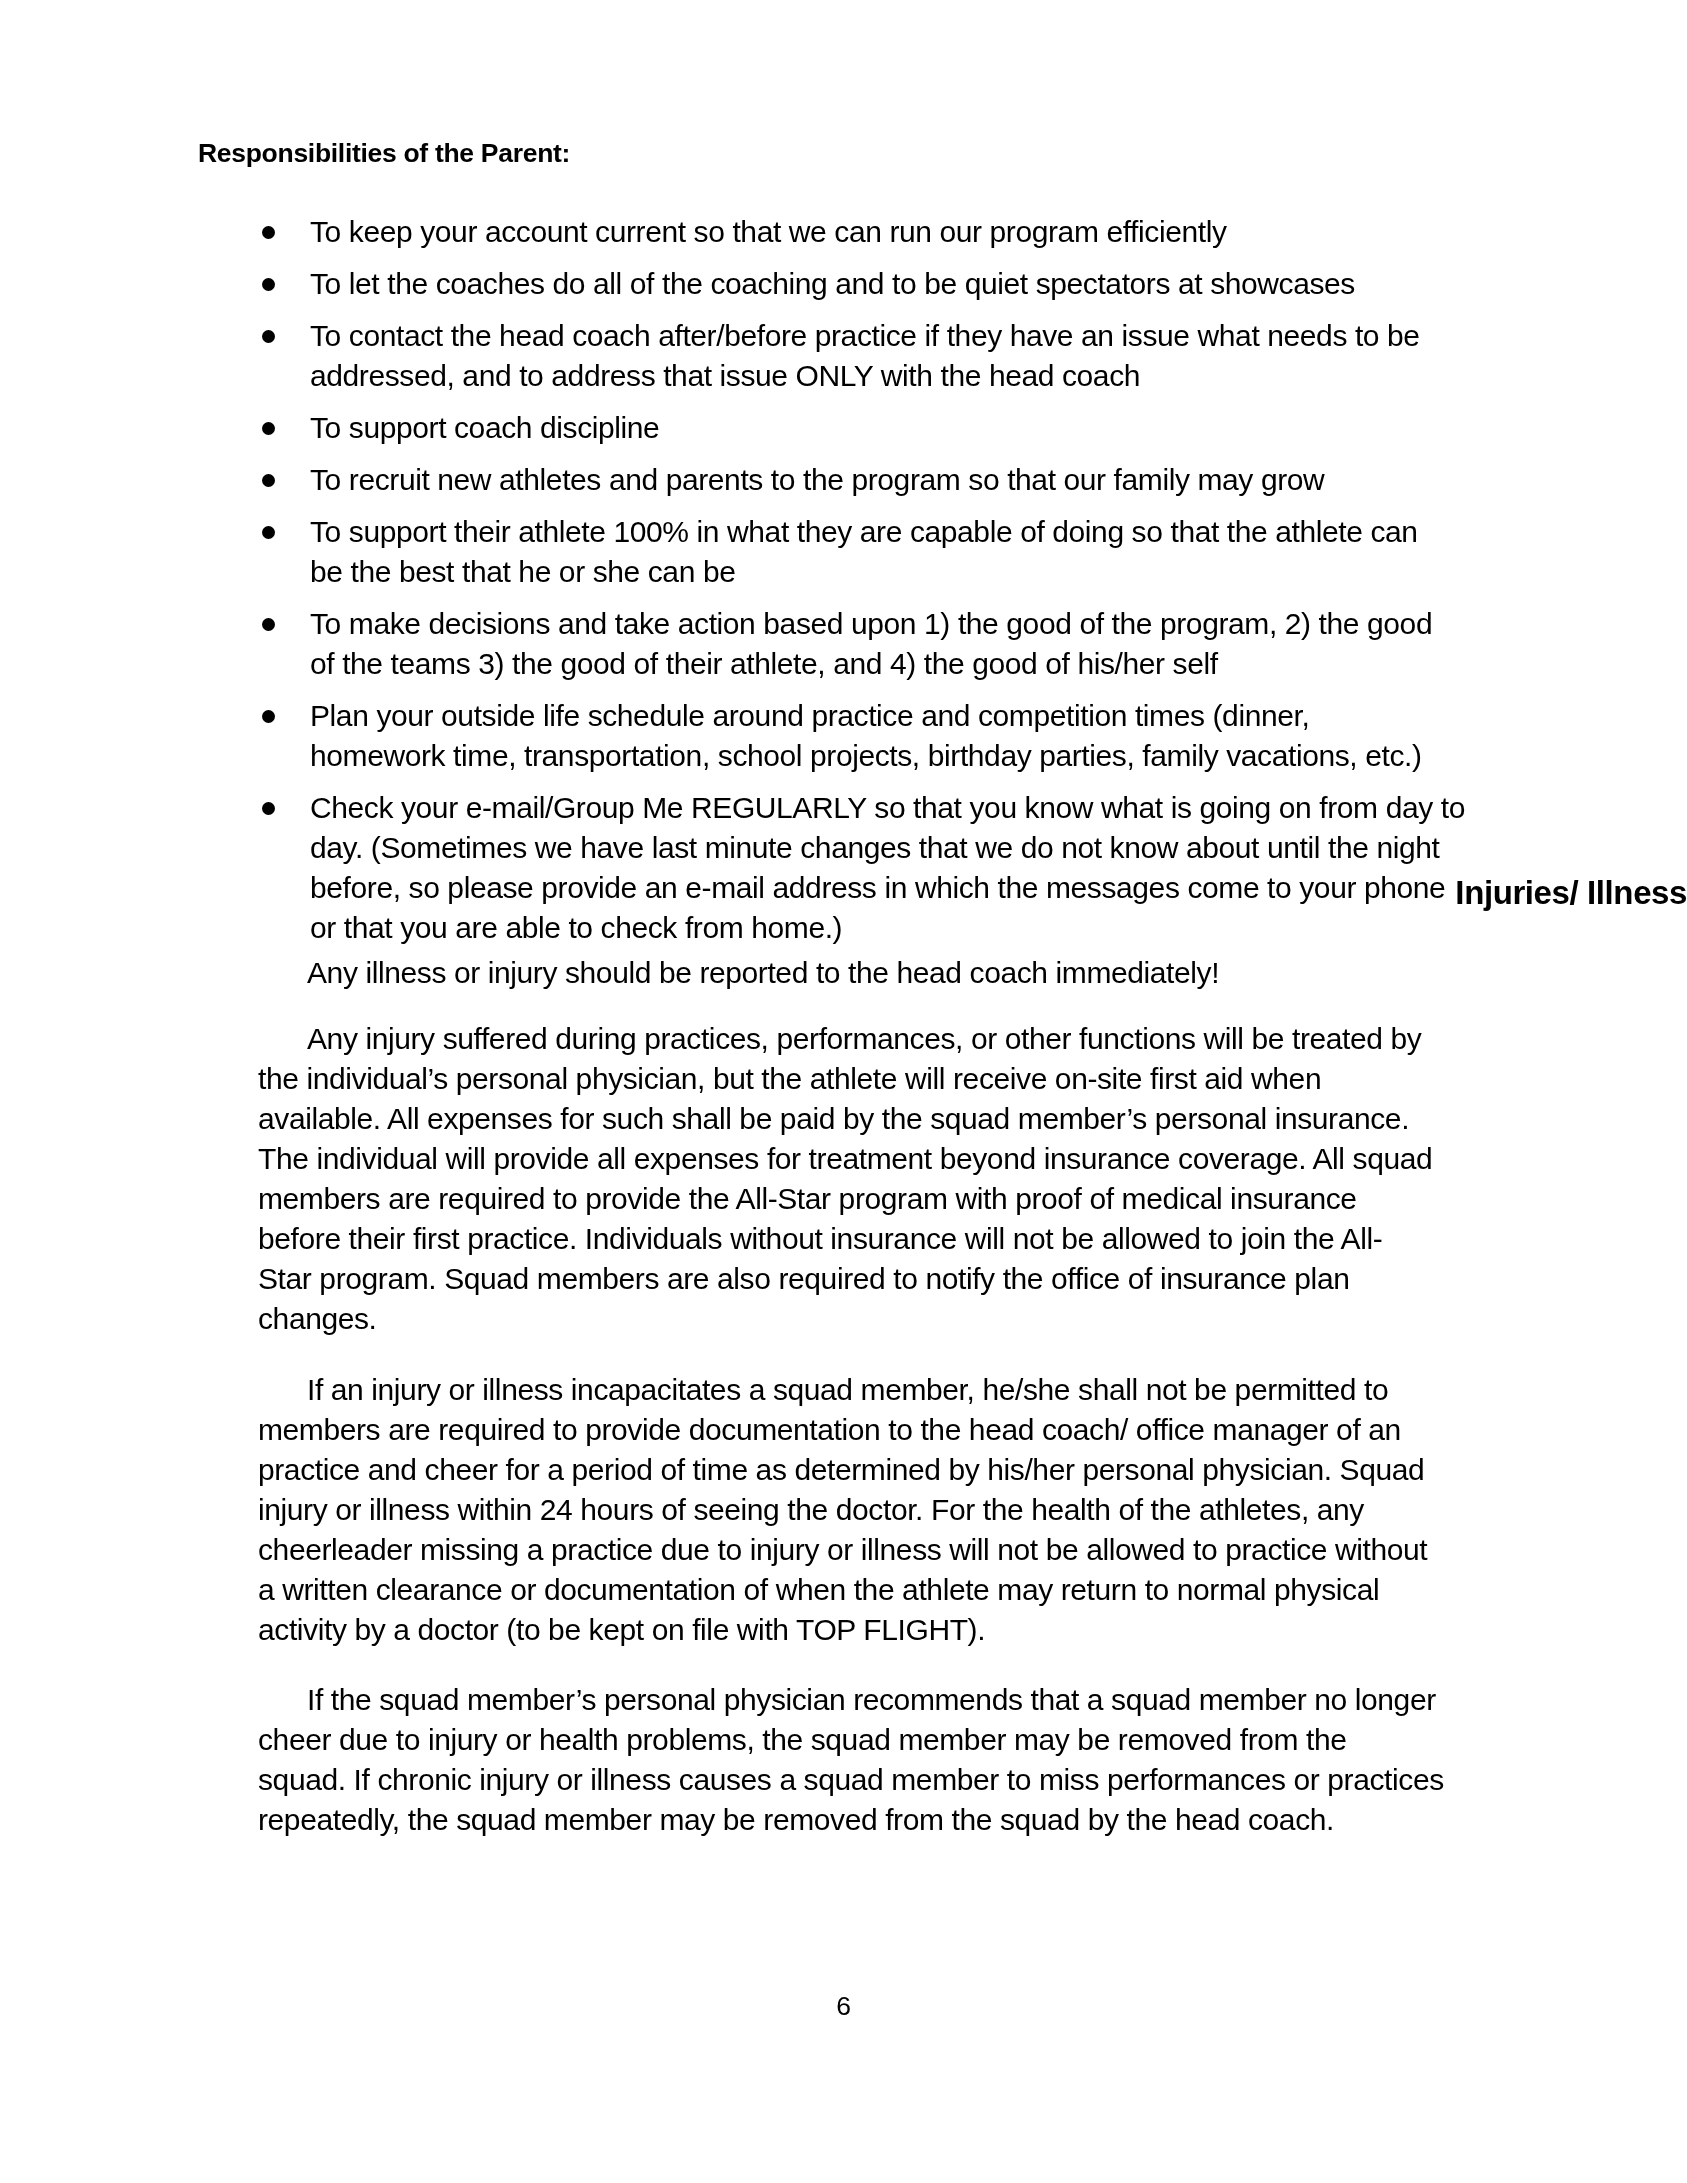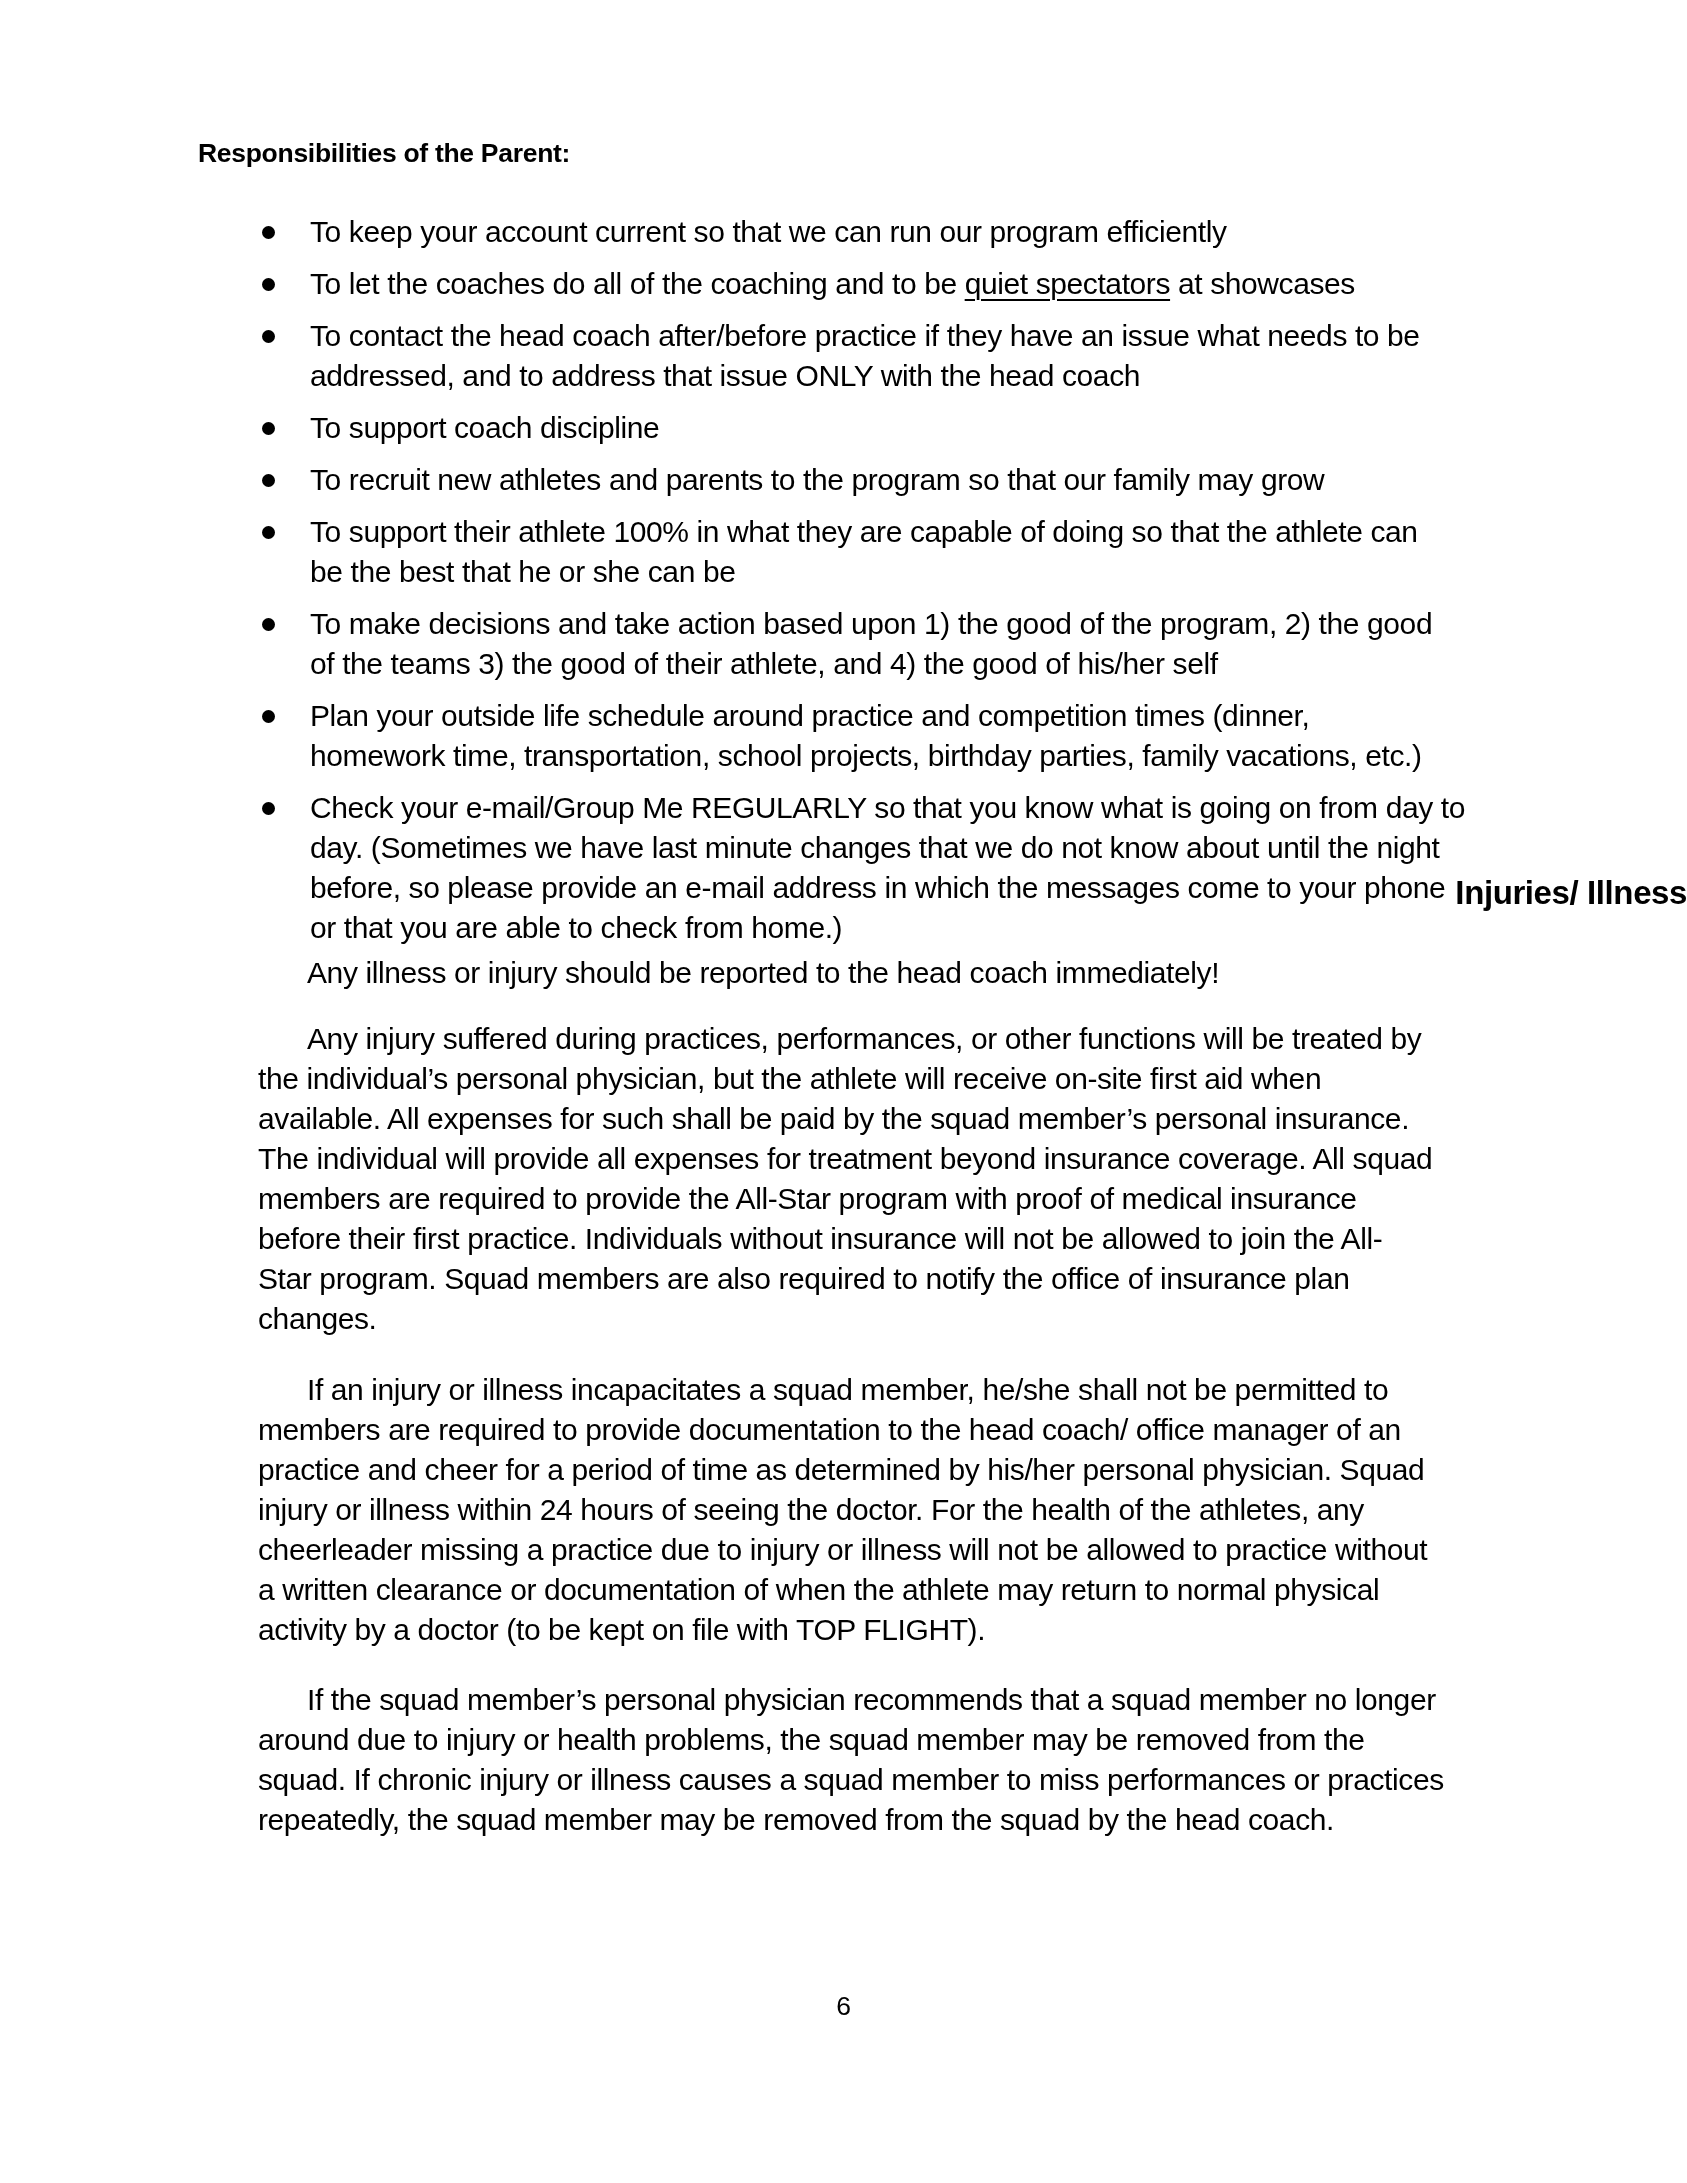--- a/index.html
+++ b/index.html
@@ -17,21 +17,21 @@
     .bullets {
       position: absolute; left: 249px; top: 200px; width: 1244px;
       margin: 0; padding: 0; list-style: none;
       font-size: 30px; line-height: 40px; letter-spacing: -0.4px;
     }
     .bullets li { position: relative; padding-left: 49px; margin: 12px; }
     .bullets li .dot {
       position: absolute; left: 1.3px; top: 14px; width: 13.2px; height: 13.2px;
       border-radius: 50%; background: #000;
     }
-    .underline { text-decoration: underline; text-underline-offset: 5.3px; text-decoration-thickness: 2px; }
+    .underline { text-underline-offset: 5.3px; text-decoration-thickness: 2px; }
     .heading {
       position: absolute; left: 0; width: 1687px; top: 872px; text-align: right;
       font-size: 33px; font-weight: bold; margin: 0; line-height: 42px;
       letter-spacing: -0.4px;
     }
     .body-text {
       position: absolute; left: 249px; width: 1257px; margin: 9px;
       font-size: 30px; line-height: 40px; letter-spacing: -0.4px;
     }
     .body-text .line { display: block; white-space: nowrap; }
@@ -116,20 +116,20 @@
     <span class="line">members are required to provide documentation to the head coach/ office manager of an</span>
     <span class="line">practice and cheer for a period of time as determined by his/her personal physician. Squad</span>
     <span class="line">injury or illness within 24 hours of seeing the doctor. For the health of the athletes, any</span>
     <span class="line">cheerleader missing a practice due to injury or illness will not be allowed to practice without</span>
     <span class="line">a written clearance or documentation of when the athlete may return to normal physical</span>
     <span class="line">activity by a doctor (to be kept on file with TOP FLIGHT).</span>
   </p>
 
   <p class="body-text" style="top:1671px">
     <span class="line indent">If the squad member’s personal physician recommends that a squad member no longer</span>
-    <span class="line">around due to injury or health problems, the squad member may be removed from the</span>
+    <span class="line">cheer due to injury or health problems, the squad member may be removed from the</span>
     <span class="line">squad. If chronic injury or illness causes a squad member to miss performances or practices</span>
     <span class="line">repeatedly, the squad member may be removed from the squad by the head coach.</span>
   </p>
 
   <p class="page-number">6</p>
 </div>
 
 
 </body></html>

